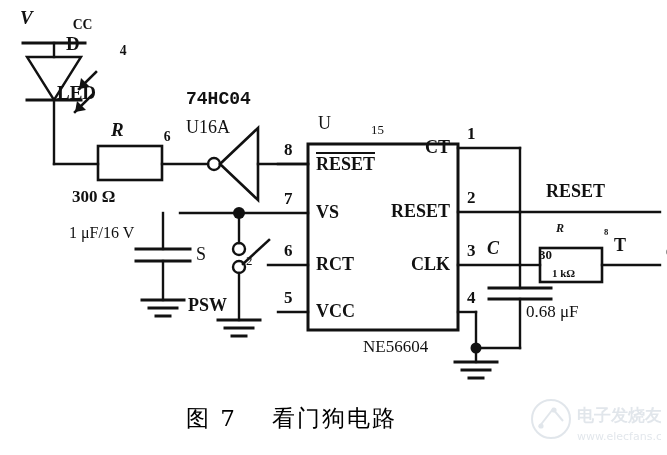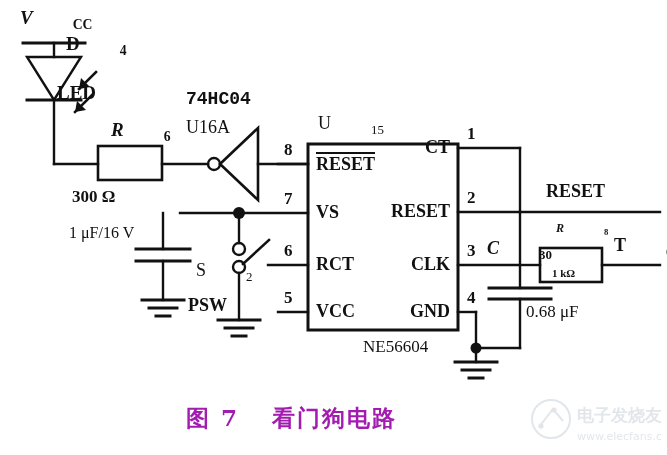--- a/index.html
+++ b/index.html
@@ -42,22 +42,22 @@
   }
   .ovl {
     border-top: 2px solid #111111;
     padding-top: 1px;
     display: inline-block;
     line-height: 1;
   }
   .caption {
     position: absolute;
     font-family: "DejaVu Serif", serif;
-    font-weight: bold;
-    color: #a21caf;
+    font-weight: normal;
+    color: #000000;
     letter-spacing: 2px;
     white-space: nowrap;
   }
   #watermark {
     position: absolute;
     right: 6px;
     bottom: 4px;
     width: 132px;
     height: 58px;
     opacity: 0.22;
@@ -166,35 +166,34 @@
   <div class="lbl serif-italic" style="left:111px; top:120px; font-size:19px;"><span>R</span><span class="sub">6</span></div>
 
   <div class="lbl" style="left:72px; top:188px; font-size:17px;">300 Ω</div>
 
   <div class="lbl" style="left:69px; top:225px; font-size:16px; font-weight:normal;">1 μF/16 V</div>
 
   <div class="lbl" style="left:186px; top:90px; font-size:18px;font-family:Liberation Mono, monospace;">74HC04</div>
 
   <div class="lbl" style="left:186px; top:118px; font-size:18px; font-weight:normal;">U16A</div>
 
-  <div class="lbl" style="left:196px; top:261px; font-size:18px; font-weight:normal;"><span>S</span><span class="sub">2</span></div>
+  <div class="lbl" style="left:196px; top:245px; font-size:18px; font-weight:normal;"><span>S</span><span class="sub">2</span></div>
 
   <div class="lbl" style="left:188px; top:296px; font-size:18px;">PSW</div>
 
   <div class="lbl" style="left:318px; top:114px; font-size:18px; font-weight:normal;"><span>U</span><span class="sub">15</span></div>
 
   <div class="lbl" style="left:316px; top:152px; font-size:18px;"><span class="ovl">RESET</span></div>
   <div class="lbl" style="left:316px; top:203px; font-size:18px;">VS</div>
   <div class="lbl" style="left:316px; top:255px; font-size:18px;">RCT</div>
   <div class="lbl" style="left:316px; top:302px; font-size:18px;">VCC</div>
 
   <div class="lbl" style="left:300px; top:138px; width:150px; text-align:right; font-size:18px;">CT</div>
   <div class="lbl" style="left:300px; top:202px; width:150px; text-align:right; font-size:18px;">RESET</div>
   <div class="lbl" style="left:300px; top:255px; width:150px; text-align:right; font-size:18px;">CLK</div>
-  <div class="lbl" style="left:300px; top:302px; width:150px; text-align:right; font-size:18px;">GND</div>
 
   <div class="lbl" style="left:284px; top:141px; font-size:17px;">8</div>
   <div class="lbl" style="left:284px; top:190px; font-size:17px;">7</div>
   <div class="lbl" style="left:284px; top:242px; font-size:17px;">6</div>
   <div class="lbl" style="left:284px; top:289px; font-size:17px;">5</div>
 
   <div class="lbl" style="left:467px; top:125px; font-size:17px;">1</div>
   <div class="lbl" style="left:467px; top:189px; font-size:17px;">2</div>
   <div class="lbl" style="left:467px; top:242px; font-size:17px;">3</div>
   <div class="lbl" style="left:467px; top:289px; font-size:17px;">4</div>

